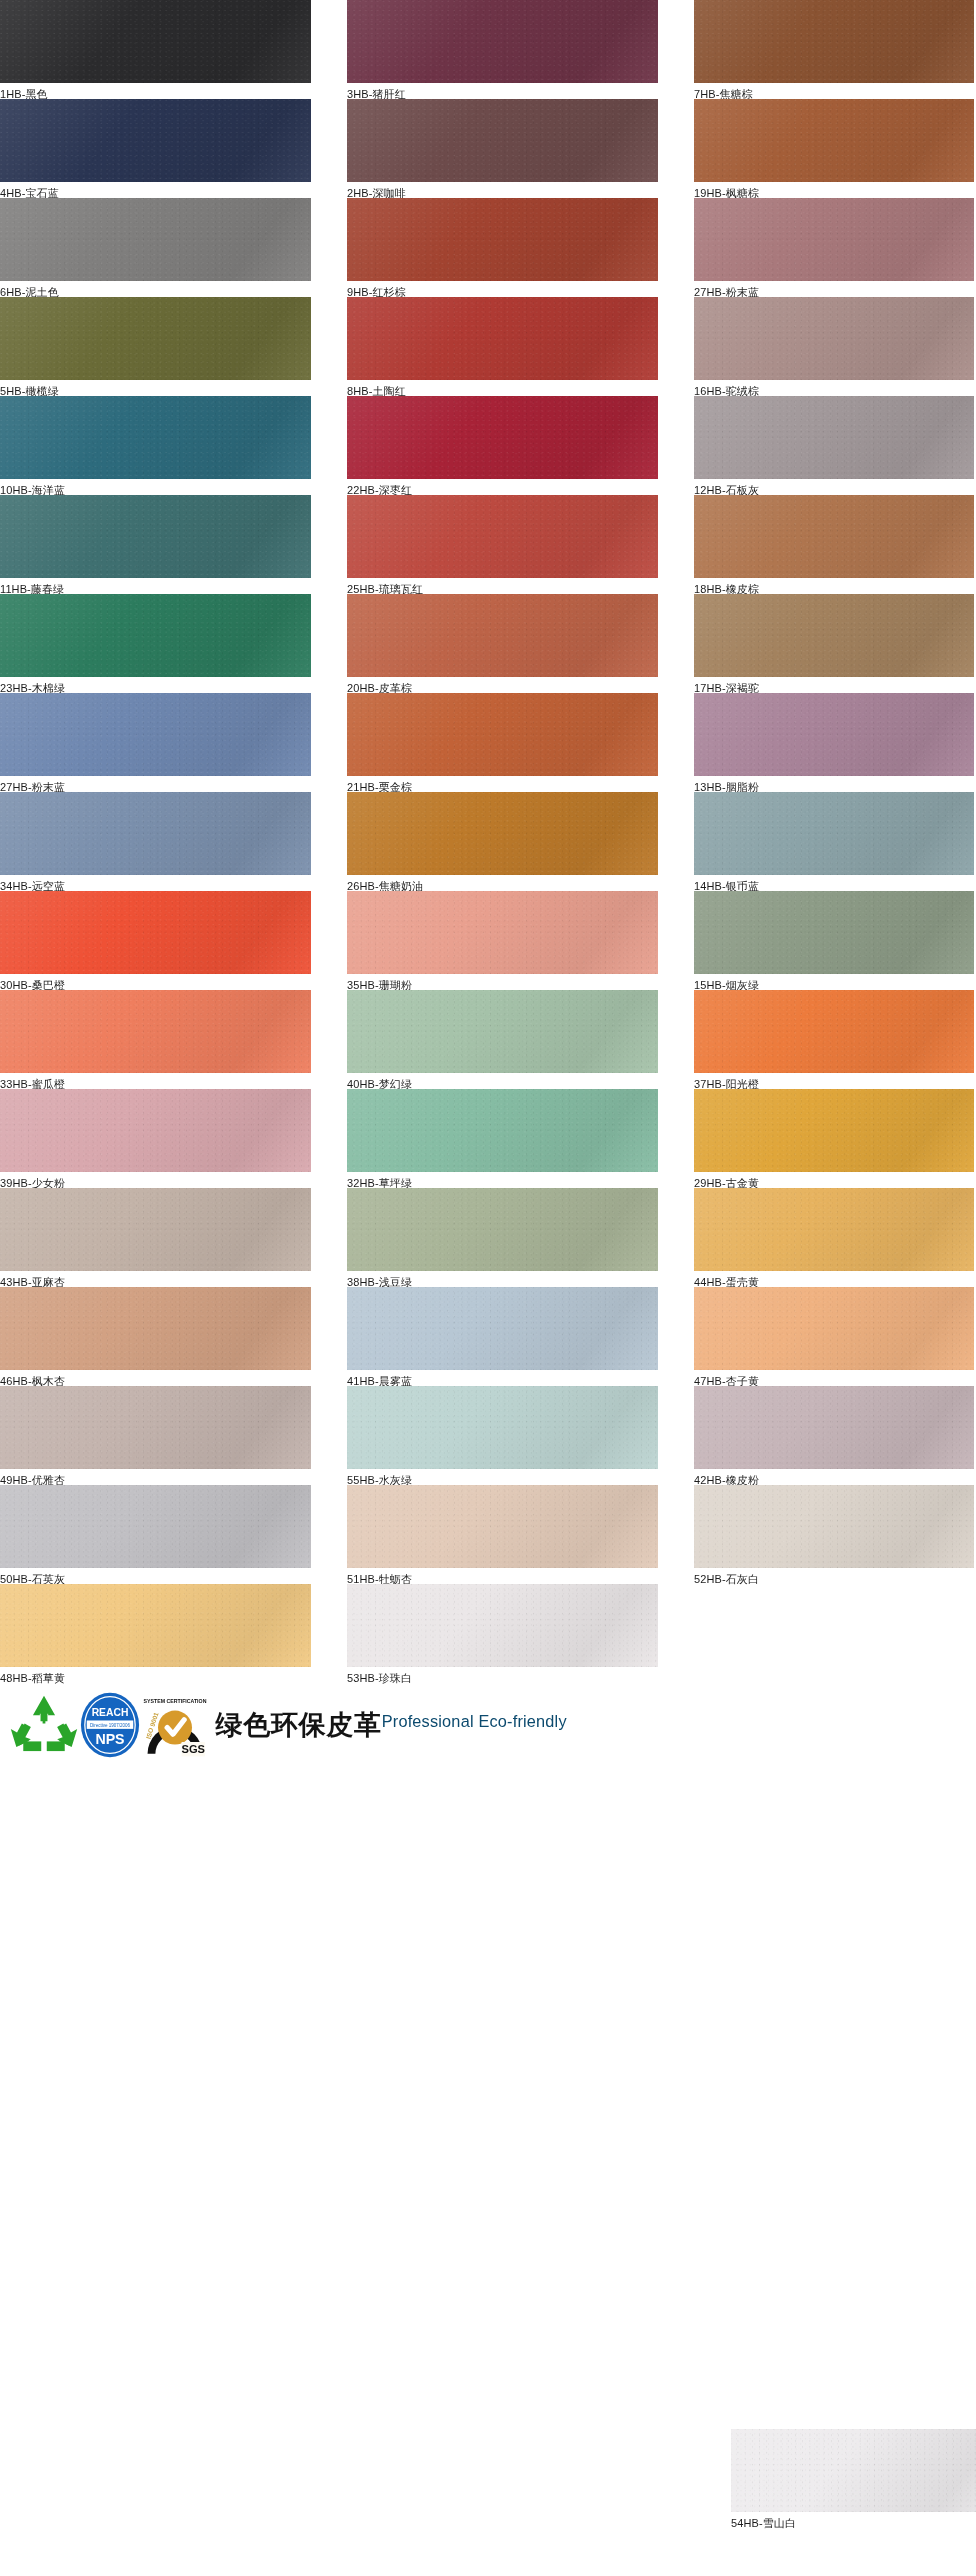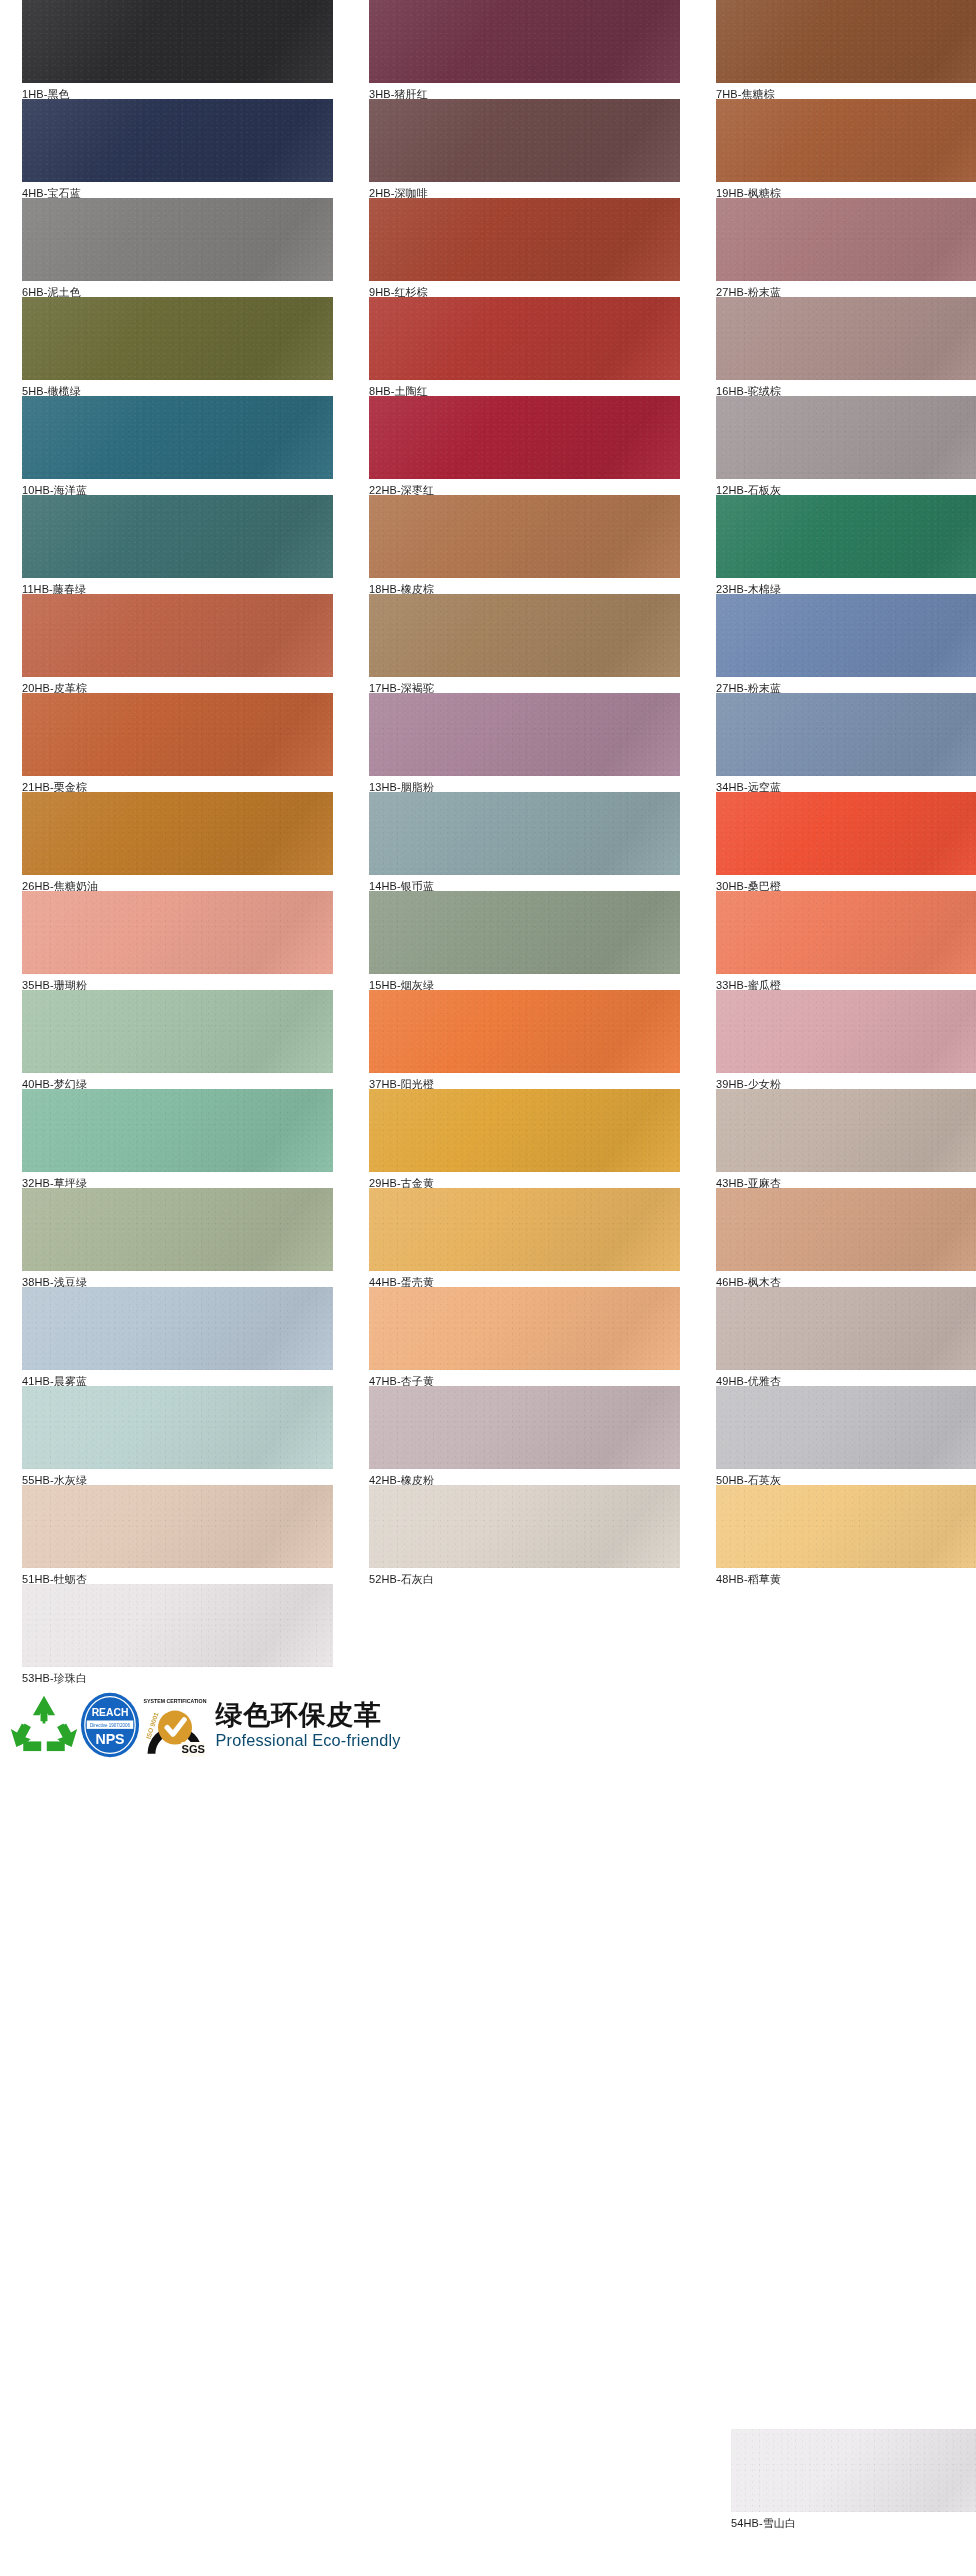--- a/index.html
+++ b/index.html
@@ -15,21 +15,20 @@
     min-height:2576px;
     background:#fff;
     overflow:hidden;
   }
   .grid{
     display:grid;
     grid-template-columns:311px 311px 280px;
     column-gap:36px;
     row-gap:0px;
     padding:0;
-    margin-left:22px;
   }
   .cell{
     position:relative;
     height:99px;
     box-sizing:border-box;
   }
   .swatch{
     display:block;
     width:100%;
     height:83px;
@@ -75,21 +74,20 @@
     display:flex;
     align-items:center;
     gap:0;
     padding-left:9px;
     height:77px;
     margin-top:3.9px;
   }
   .cert{flex:0 0 auto;display:block;}
   .brand{
     display:flex;
-    flex-direction:column;
     justify-content:flex-end;
     margin-left:6.5px;
   }
   .brand-cn{
     font-size:27px;
     line-height:30px;
     font-weight:700;
     color:#141414;
     letter-spacing:0.7px;
     white-space:nowrap;
@@ -173,20 +171,24 @@
         <span class="swatch" style="background-color: rgb(168, 34, 55);"></span>
         <span class="label">22HB-深枣红</span>
       </div>
       <div class="cell">
         <span class="swatch" style="background-color: rgb(162, 153, 155);"></span>
         <span class="label">12HB-石板灰</span>
       </div>
       <div class="cell">
         <span class="swatch" style="background-color: rgb(63, 112, 113);"></span>
         <span class="label">11HB-藤春绿</span>
+      </div>
+      <div class="cell">
+        <span class="swatch" style="background-color: rgb(189, 74, 64);"></span>
+        <span class="label">25HB-琉璃瓦红</span>
       </div>
       <div class="cell">
         <span class="swatch" style="background-color: rgb(176, 118, 79);"></span>
         <span class="label">18HB-橡皮棕</span>
       </div>
       <div class="cell">
         <span class="swatch" style="background-color: rgb(44, 124, 94);"></span>
         <span class="label">23HB-木棉绿</span>
       </div>
       <div class="cell">

